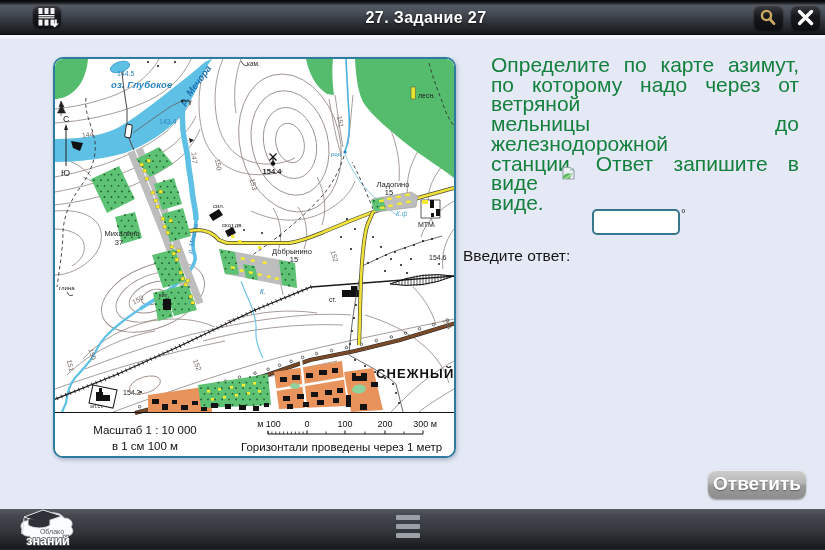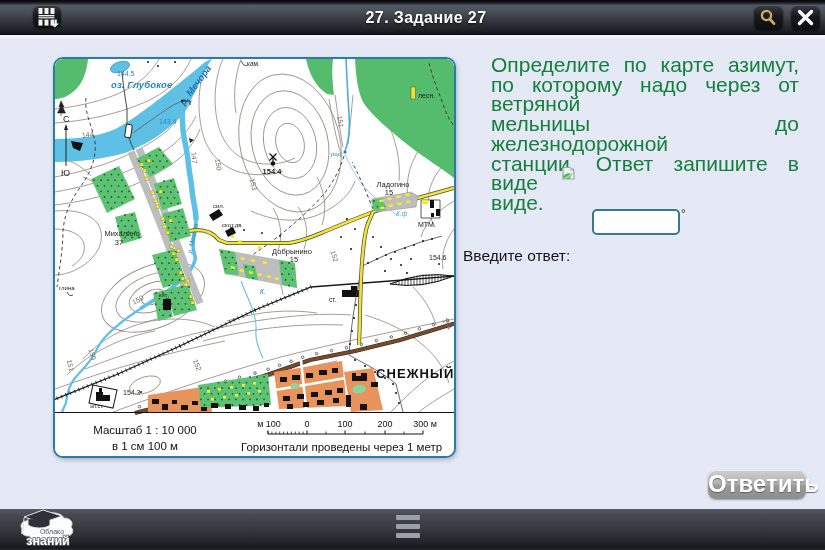--- a/index.html
+++ b/index.html
@@ -12,21 +12,21 @@
     font-size:16px;font-weight:bold;letter-spacing:0.4px;text-shadow:0 1px 2px rgba(0,0,0,0.8);}
   .icbtn{position:absolute;border-radius:6px;background:linear-gradient(180deg,#3a3d44 0%,#17191d 45%,#0c0d10 100%);box-shadow:inset 0 1px 1px rgba(255,255,255,0.18), 0 1px 2px rgba(0,0,0,0.6);}
   .btnleft{left:33px;top:5px;width:28px;height:23px;}
   .btnsearch{left:754px;top:5px;width:29px;height:25px;}
   .btnclose{left:791px;top:5px;width:29px;height:25px;}
   .bottombar{position:absolute;left:0;top:509px;width:825px;height:41px;
     background:linear-gradient(180deg,#565a62 0%,#45494f 15%,#35383e 50%,#222529 80%,#17191d 94%,#26292e 100%);}
   .answerbtn{position:absolute;left:708px;top:470px;width:98px;height:29px;border-radius:8px;
     background:linear-gradient(180deg,#cfcfcf 0%,#b5b5b5 45%,#9a9a9a 55%,#8d8d8d 100%);
     box-shadow:0 1px 2px rgba(0,0,0,0.35), inset 0 1px 0 rgba(255,255,255,0.6);
-    color:#fff;font-size:24px;font-weight:bold;text-align:center;line-height:28px;
+    color:#fff;font-size:19px;font-weight:bold;text-align:center;line-height:28px;
     text-shadow:0 1px 1px rgba(90,90,90,0.9);}
   .question{position:absolute;left:463px;top:55px;width:308px;
     font-size:21px;line-height:19.7px;color:#15803d;margin-left:28px;}
   .question div{text-align:justify;text-align-last:justify;}
   .question div.last{text-align-last:left;}
   .answerrow{position:absolute;left:463px;top:211px;font-size:15.5px;color:#151515;margin-top:36px;}
   .inputbox{position:absolute;left:592px;top:209px;width:84px;height:22px;background:#fff;
     border:2px solid #39778f;border-radius:5px;}
   .degree{position:absolute;left:681px;top:207px;font-size:12px;color:#333;}
   .imgicon{position:absolute;left:562px;top:166px;width:12px;height:12px;}

